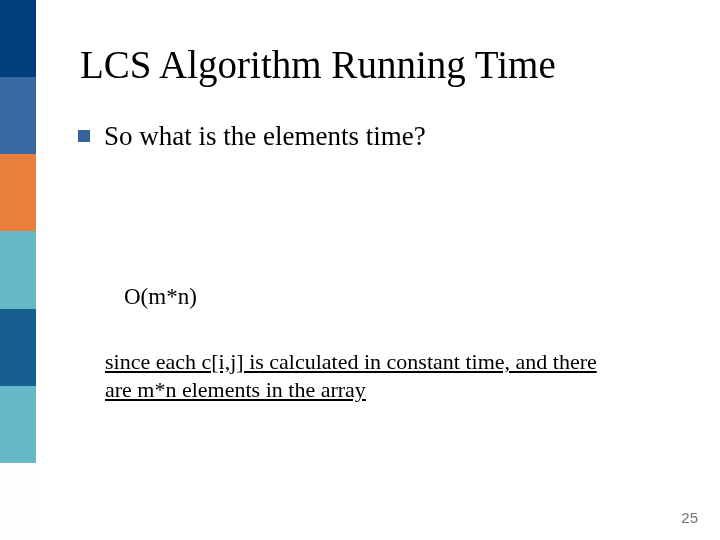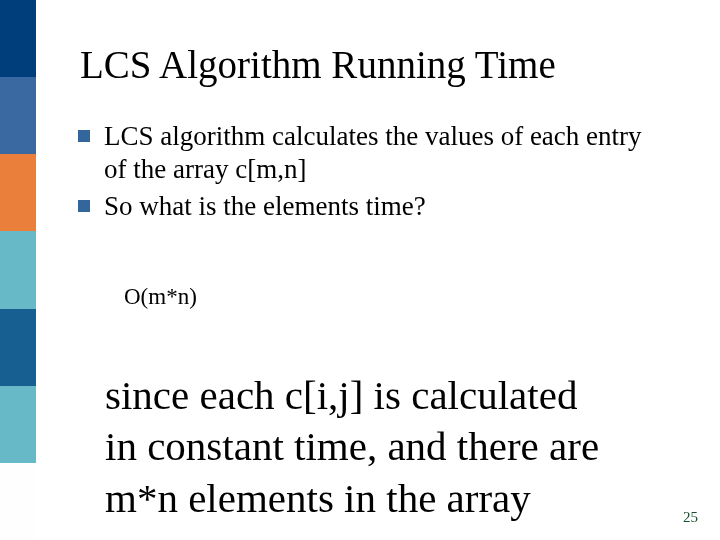--- a/index.html
+++ b/index.html
@@ -54,56 +54,53 @@
   .answer {
     position: absolute;
     left: 105px;
     top: 284px;
     font-size: 23px;
     margin-left: 19px;
   }
   .explain {
     position: absolute;
     left: 105px;
-    top: 370px;
+    top: 348px;
     width: 510px;
-    font-size: 41px;
+    font-size: 22px;
     line-height: 1.25;
+    text-decoration: underline;
   }
   .pagenum {
     position: absolute;
     right: 22px;
     bottom: 14px;
-    font-family: Liberation Serif, serif;
+    font-family: Liberation Sans, sans-serif;
     font-size: 15px;
-    color: #14532d;
+    color: #737373;
   }
 </style>
 </head>
 <body>
 
 <div class="sidebar">
   <div class="seg" style="background:#003e7b"></div>
   <div class="seg" style="background:#3a69a1"></div>
   <div class="seg" style="background:#e97f3a"></div>
   <div class="seg" style="background:#68b9c8"></div>
   <div class="seg" style="background:#185f91"></div>
   <div class="seg" style="background:#68b9c8"></div>
   <div class="seg" style="background:#fefefe"></div>
 </div>
 
 <div class="title">LCS Algorithm Running Time</div>
 
 <div class="bullets">
   <div class="bullet-item">
     <div class="bullet-square"></div>
-    <div class="bullet-text">LCS algorithm calculates the values of each entry of the array c[m,n]</div>
-  </div>
-  <div class="bullet-item">
-    <div class="bullet-square"></div>
     <div class="bullet-text">So what is the elements time?</div>
   </div>
 </div>
 
 <div class="answer">O(m*n)</div>
 
 <div class="explain">since each c[i,j] is calculated in constant time, and there are m*n elements in the array</div>
 
 <div class="pagenum">25</div>
 

